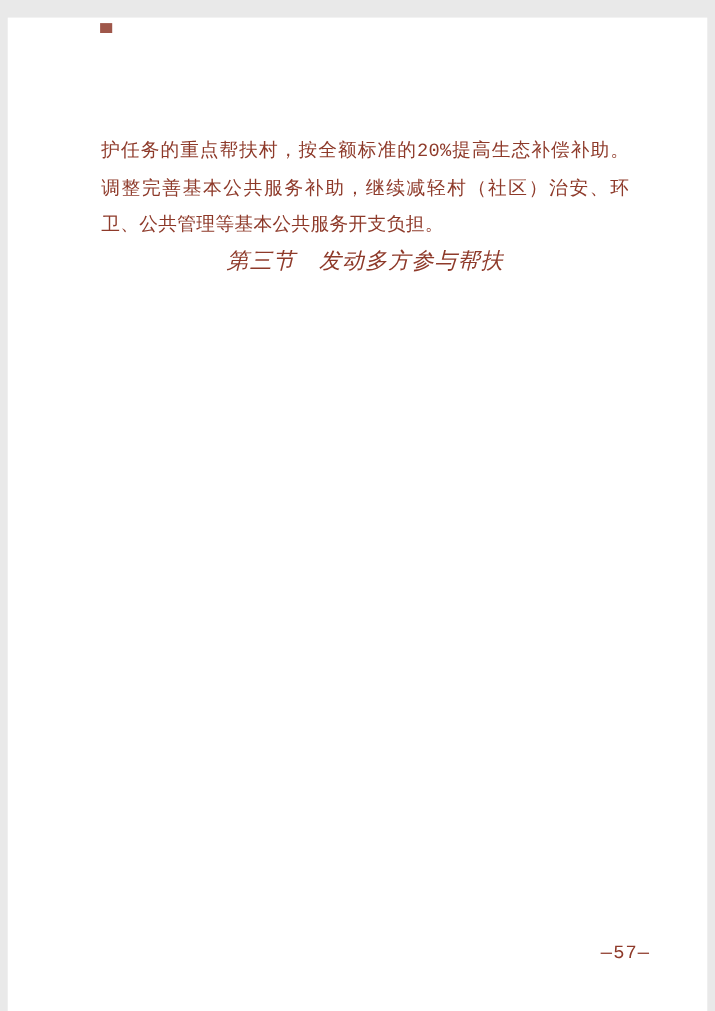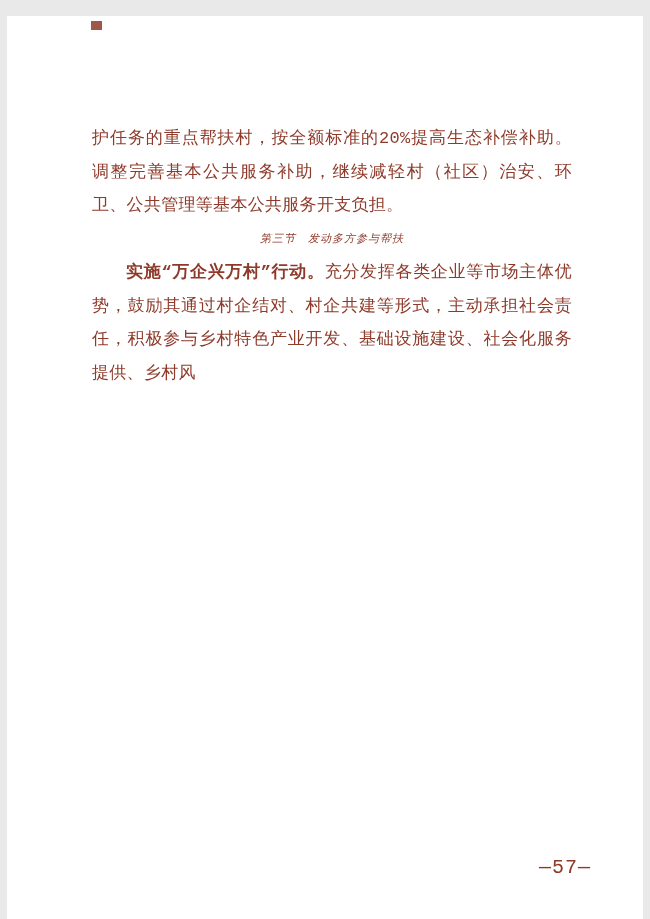--- a/index.html
+++ b/index.html
@@ -41,50 +41,49 @@
     letter-spacing: 0.3px;
   }
   .para.continuation {
     text-indent: 0;
   }
   .para .lead {
     font-weight: bold;
   }
   .section-heading {
     margin: 0;
-    font-size: 11px;
+    font-size: 20px;
     line-height: 33.5px;
     font-weight: normal;
     font-style: italic;
     text-align: center;
     letter-spacing: 1px;
   }
   .page-number {
     position: absolute;
     right: 52px;
     top: 842px;
-    font-size: 20px;
+    font-size: 17px;
     letter-spacing: 1px;
     line-height: 20px;
   }
 </style>
 </head>
 <body>
 
 <div class="page">
 
   <div class="corner-mark"></div>
 
   <div class="content">
 
     <p class="para continuation"><span class="body-text">护任务的重点帮扶村，按全额标准的20%提高生态补偿补助。调整完善基本公共服务补助，继续减轻村（社区）治安、环卫、公共管理等基本公共服务开支负担。</span></p>
 
 
     <h2 class="section-heading">第三节　发动多方参与帮扶</h2>
 
 
-    <p class="para"><span class="lead">实施“万企兴万村”行动。</span><span class="body-text">充分发挥各类企业等市场主体优势，鼓励其通过村企结对、村企共建等形式，主动承担社会责任，积极参与乡村特色产业开发、基础设施建设、社会化服务提供、乡村风</span></p>
 
   </div>
 
   <div class="page-number">—57—</div>
 
 </div>
 
 </body></html>

